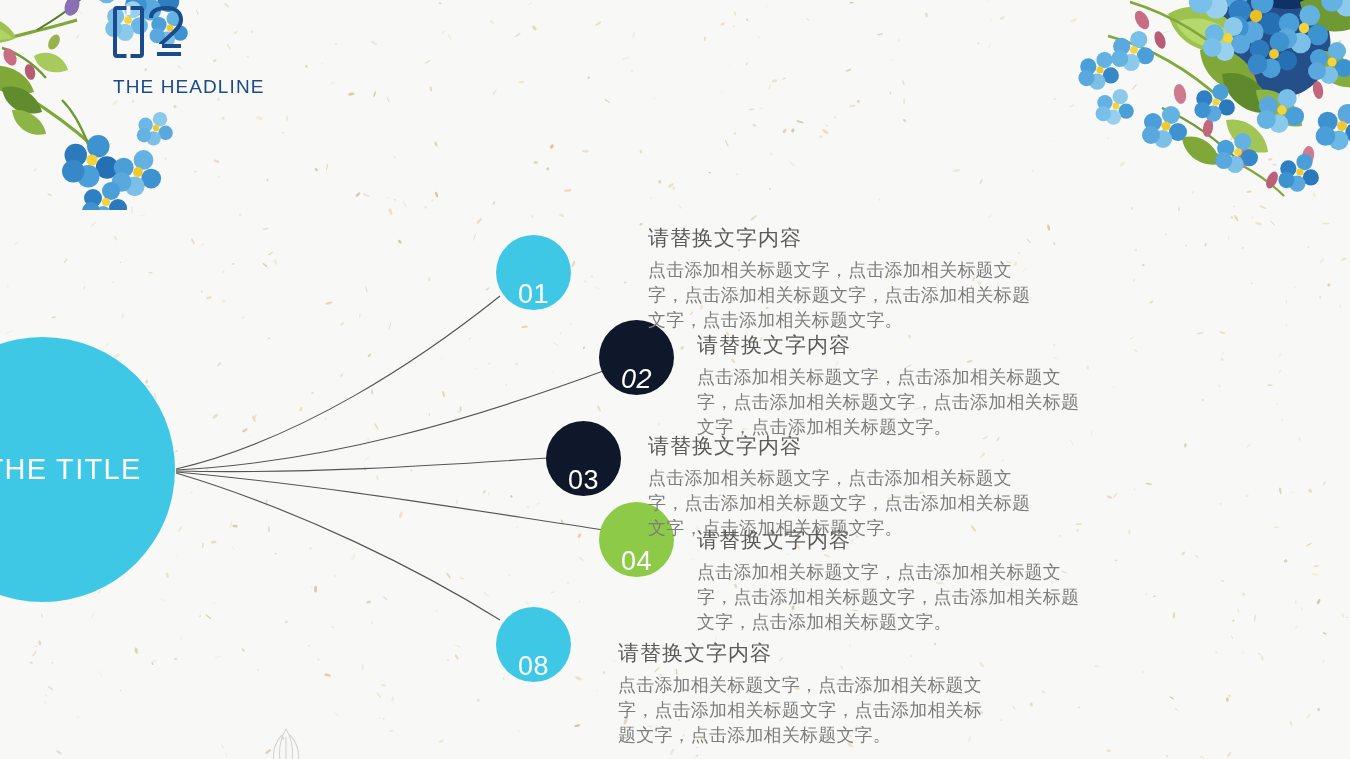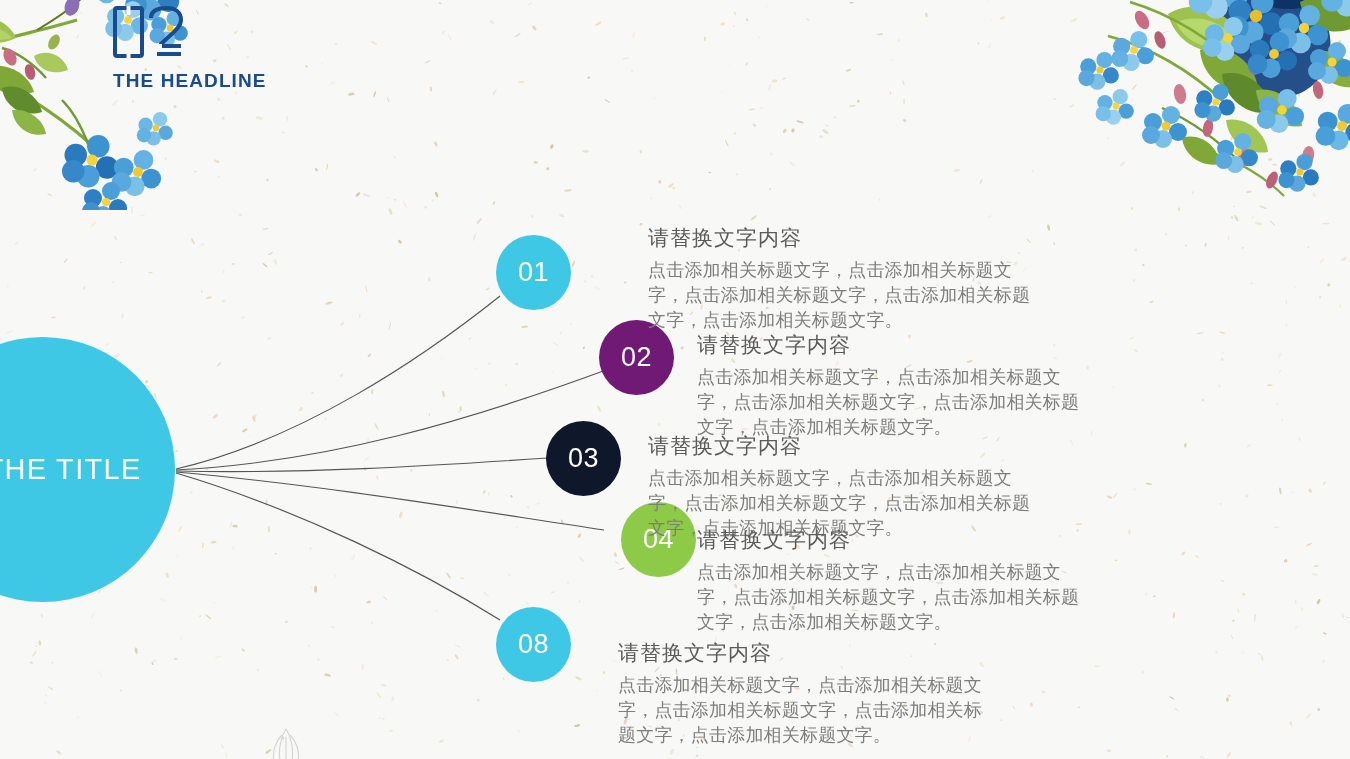--- a/index.html
+++ b/index.html
@@ -17,51 +17,51 @@
 
   
   .header { position:absolute; left:113px; top:8px; z-index:6; }
   .header .part {
     font-size:25px; letter-spacing:1.2px; color:#1c4c8c;
     font-weight:400; line-height:30px;
   }
   .header .num-wrap { height:52px; margin-top:-2px; }
   .header .num-wrap svg { display:block; }
   .header .headline {
-    font-size:19px; font-weight:bold; color:#1a4b8c;
-    letter-spacing:1.1px; line-height:26px; margin-top:10px;
+    font-size:19px; font-weight:normal; color:#1a4b8c;
+    letter-spacing:1.1px; line-height:26px; margin-top:16px;
   }
 
   
   .title-circle {
     position:absolute; left:-90px; top:337px;
     width:265px; height:265px; border-radius:50%;
     background:#3fc8e6; z-index:3;
     display:flex; align-items:center; justify-content:center;
   }
   .title-circle span {
     color:#ffffff; font-size:29px; letter-spacing:1.3px;
     font-weight:400; white-space:nowrap; padding-left:42px;
   }
 
   
   #connectors { position:absolute; inset:0; z-index:2; }
 
   
   .node {
     position:absolute; width:75px; height:75px; border-radius:50%;
-    display:flex; align-items:center; justify-content:center; z-index:4;
+    display:flex; align-items:flex-end; justify-content:center; z-index:4;
   }
   .node span {
     color:#fff; font-size:27px; font-weight:400; letter-spacing:0.5px;
   }
   .n1 { left:496px; top:235px; background:#3fc8e6; }
-  .n2 { left:599px; top:320px; background:#701a75; }
+  .n2 { left:599px; top:320px; background:#0f172a;font-style:italic; }
   .n3 { left:546px; top:421px; background:#0f172a; }
-  .n4 { left:621px; top:502px; background:#8cca48; }
+  .n4 { left:599px; top:502px; background:#8cca48; }
   .n5 { left:496px; top:607px; background:#3fc8e6; }
 
   
   .block { position:absolute; z-index:5;margin-top:14px; }
   .block .t {
     font-size:21px; color:#5b5b5b; font-weight:400;
     letter-spacing:1px; line-height:26px; margin-bottom:7px;
   }
   .block .d {
     font-size:18px; color:#7d7d7d; line-height:25px;

